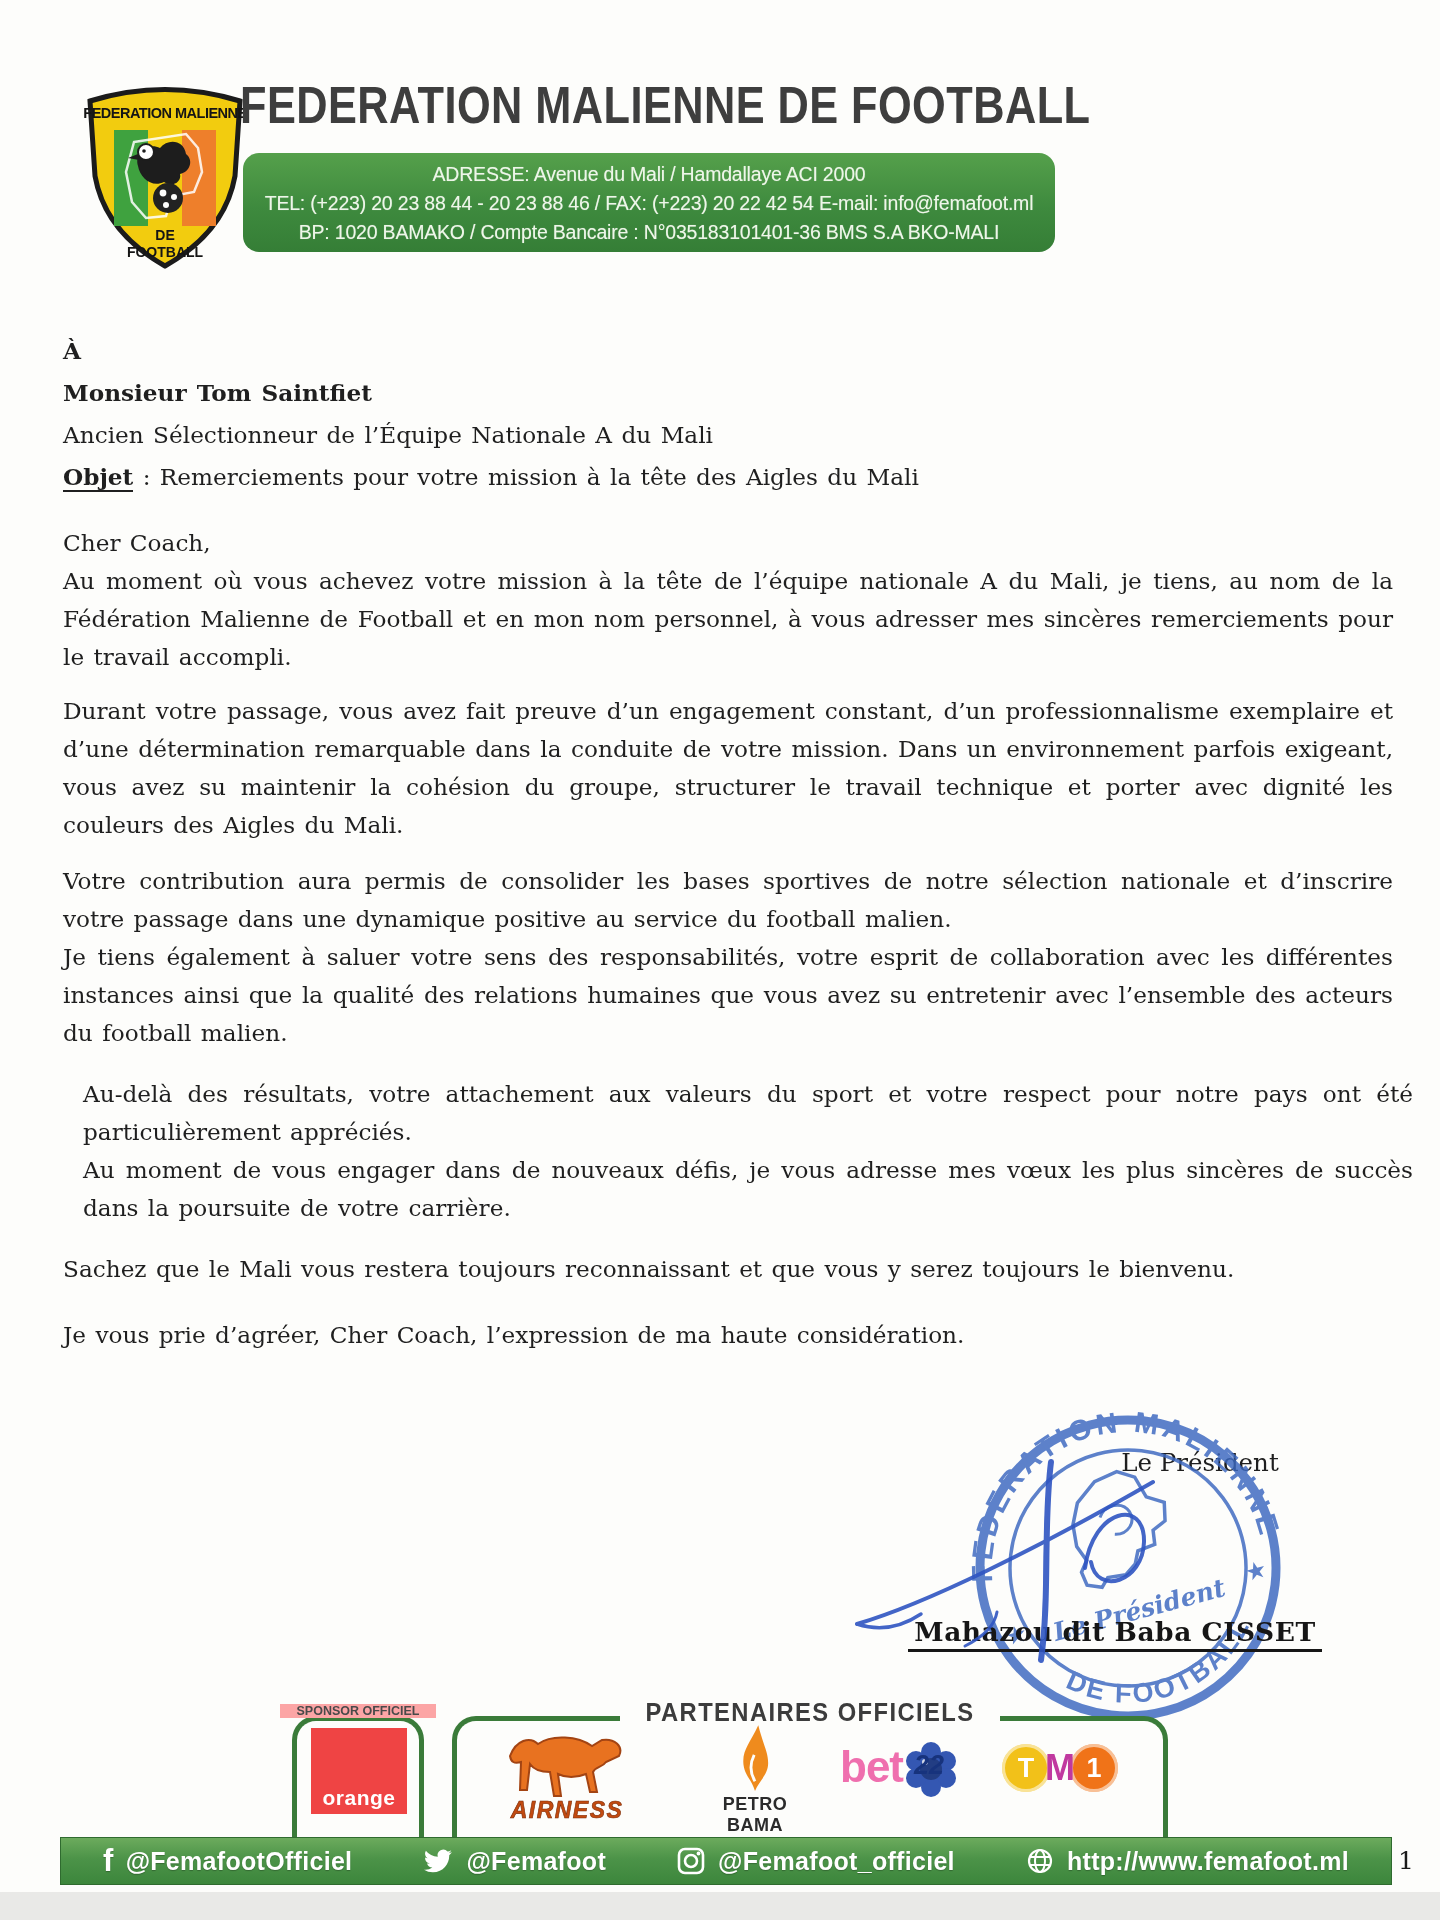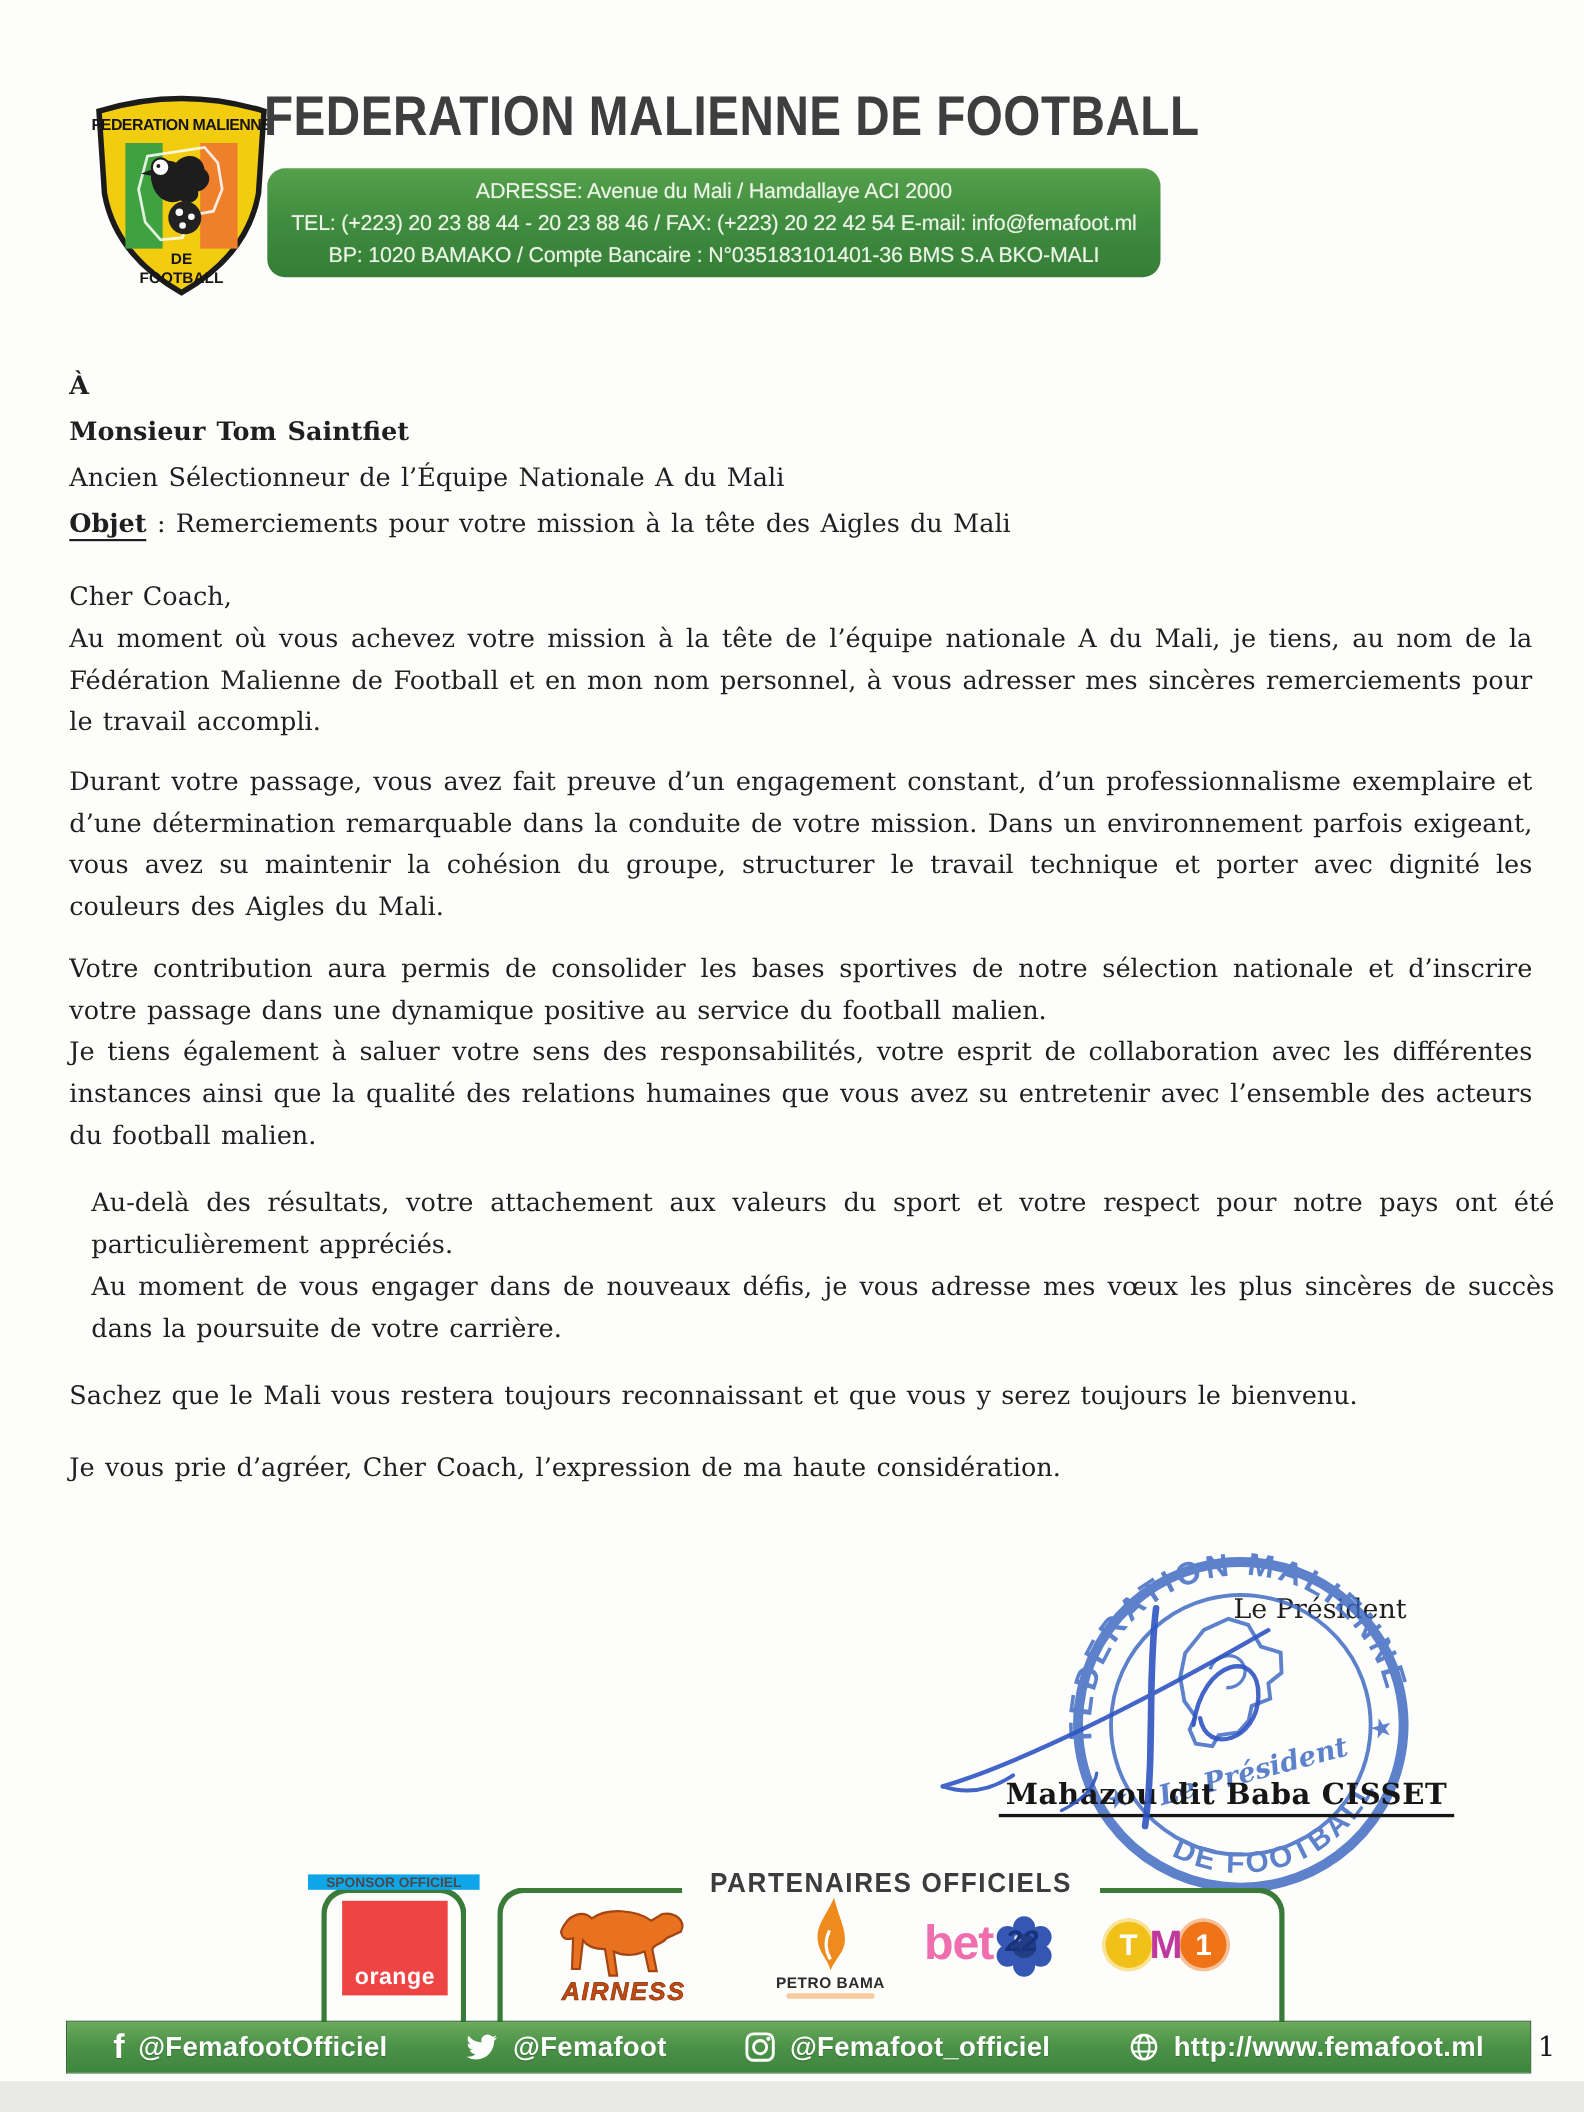--- a/index.html
+++ b/index.html
@@ -42,29 +42,29 @@
   #president-name{top:1616px;left:880px;width:470px;text-align:center;}
   #president-name span{display:inline-block;font-family:"DejaVu Serif",serif;font-weight:700;font-size:26.5px;color:#161616;
     border-bottom:3px solid #161616;padding:0 6px 2px 6px;letter-spacing:.5px;}
 
   #stamp{left:956px;top:1396px;width:344px;height:344px;opacity:.82;}
   #signature{left:845px;top:1446px;width:330px;height:230px;z-index:5;opacity:.9;}
 
   
   .bracket{border:5px solid #3a7b39;border-bottom:none;border-radius:24px 24px 0 0;box-sizing:border-box;background:transparent;}
   #sponsor-bracket{left:292px;top:1716px;width:132px;height:124px;}
-  #sponsor-label{left:280px;top:1704px;width:156px;text-align:center;font-size:12.5px;font-weight:700;color:#4a4a4a;background:#0ea5e9;}
+  #sponsor-label{left:280px;top:1704px;width:156px;text-align:center;font-size:12.5px;font-weight:700;color:#4a4a4a;background:#fca5a5;}
   #orange-logo{left:311px;top:1728px;width:96px;height:86px;background:#ef4444;display:flex;align-items:flex-end;justify-content:center;}
   #orange-logo span{color:#fff;font-weight:700;font-size:21px;padding-bottom:4px;letter-spacing:.5px;}
   #partners-bracket{left:452px;top:1716px;width:716px;height:124px;}
   #partners-label{left:610px;top:1698px;width:400px;text-align:center;font-size:25px;font-weight:700;color:#3c3c3c;
     letter-spacing:1.5px;background:#fdfdfb;transform:scaleX(.95);}
   #airness-logo{left:500px;top:1726px;width:135px;height:100px;}
   #petro-logo{left:700px;top:1722px;width:110px;height:104px;text-align:center;}
-  #petro-logo .t1{font-size:14px;font-weight:700;color:#2b2b2b;letter-spacing:.5px;margin-top:-2px;}
+  #petro-logo .t1{font-size:18px;font-weight:700;color:#2b2b2b;letter-spacing:.5px;margin-top:-2px;}
   #petro-logo .t2{height:5px;width:80px;margin:2px auto 0;background:#f0a050;opacity:.55;border-radius:2px;}
   #bet-logo{left:840px;top:1738px;width:140px;height:64px;}
   #bet-logo .bet{font-size:44px;font-weight:700;color:#ef6fae;letter-spacing:-1px;line-height:58px;}
   #bet-logo .num{font-size:27px;font-weight:700;font-style:italic;color:#17337d;position:absolute;left:74px;top:12px;z-index:2;}
   #tm1-logo{left:1002px;top:1740px;width:120px;height:56px;display:flex;align-items:center;}
   .tm-circle{width:48px;height:48px;border-radius:50%;display:flex;align-items:center;justify-content:center;
     color:#fff;font-weight:700;font-size:27px;box-shadow:inset 0 0 0 3px rgba(255,255,255,.55);}
   #tm-t{background:#f2c119;}
   #tm-m{color:#c0399f;font-weight:700;font-size:36px;margin:0 -5px;z-index:2;}
   #tm-1{background:#f07318;}

